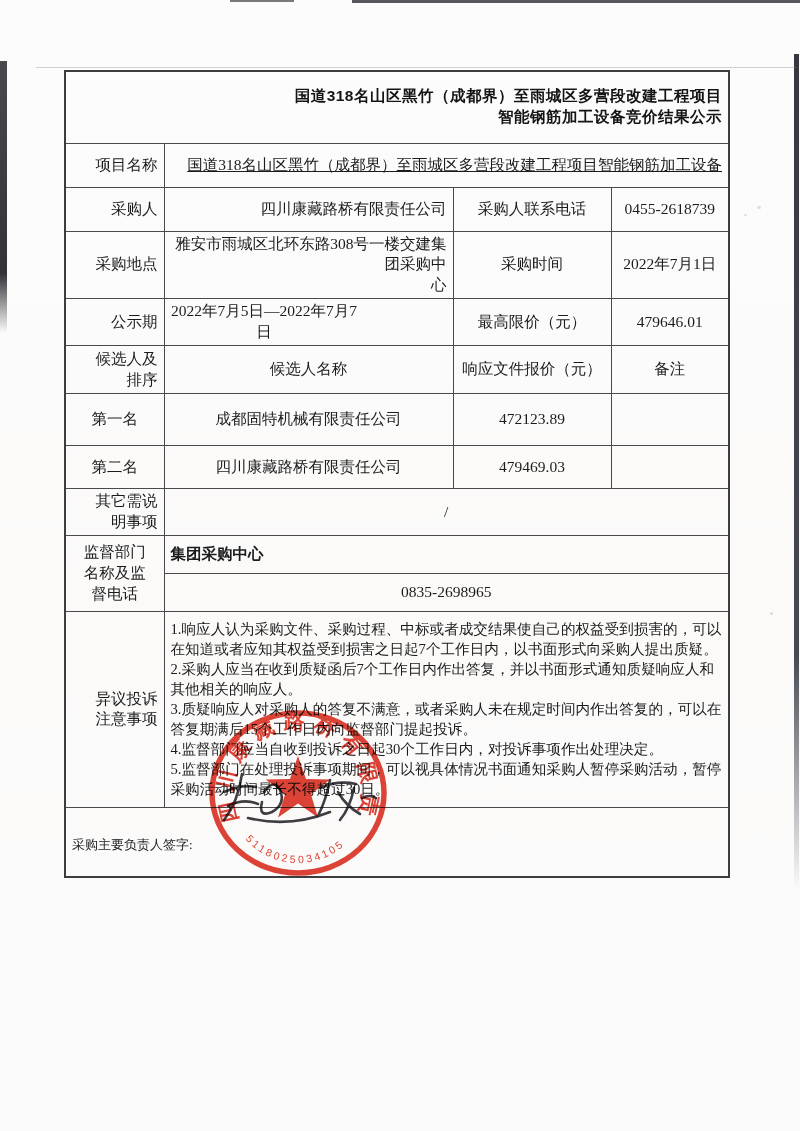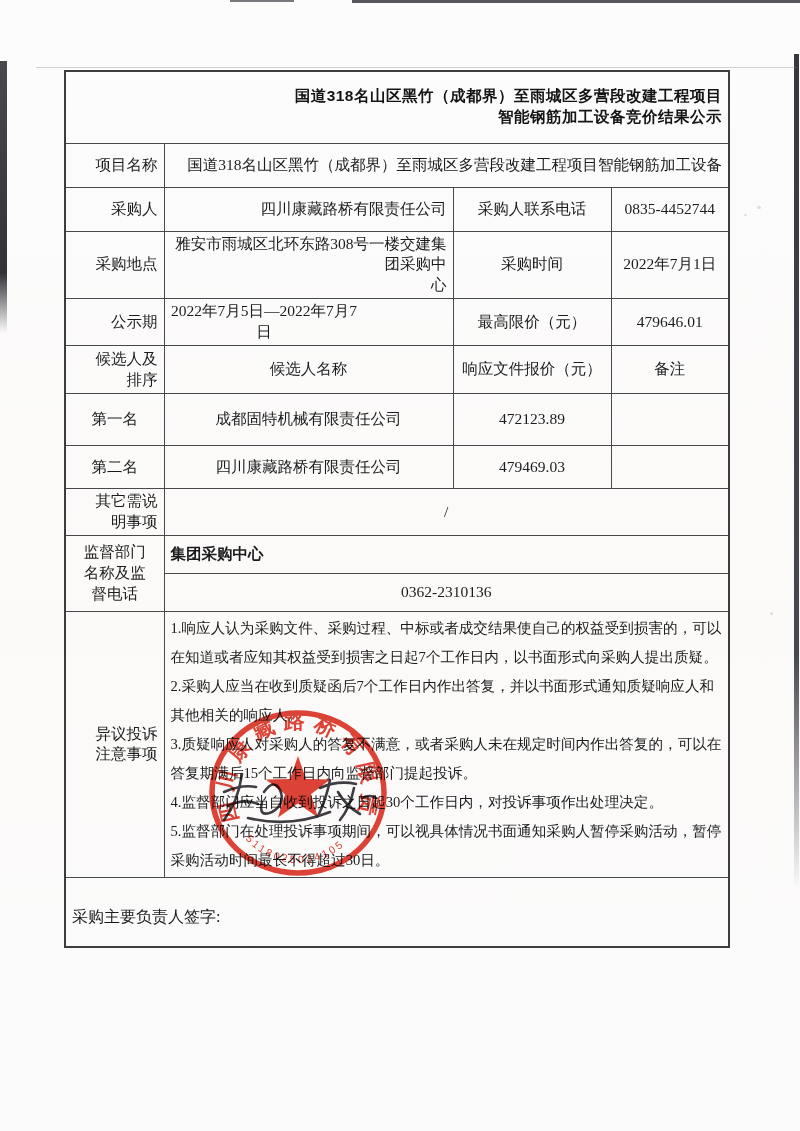--- a/index.html
+++ b/index.html
@@ -45,30 +45,30 @@
   .h-purchaser{height:44px;padding-left:12px;}
   .h-location{height:46px;}
   .h-publicity{height:37px;}
   .h-header{height:48px;padding-left:29px;}
   .h-first{height:52px;}
   .h-second{height:43px;}
   .h-other{height:37px;}
   .h-sup{height:38px;margin-left:28px;}
   .h-objection{height:196px;}
   .h-sign{height:70px;}
-  .project-value{white-space:nowrap;font-size:15px;}
+  .project-value{white-space:nowrap;font-size:15px;text-decoration:underline;}
   .loc-value{white-space:pre-line;line-height:1.3;margin-left:26px;}
   .name-shift{text-align:center;padding-left:90px;margin-left:10px;}
   .other-slash{text-align:center;padding-right:300px;font-size:17px;}
   .sup-dept{padding-right:220px;font-weight:bold;}
   .sup-phone{text-align:center;padding-right:200px;}
   .objection-cell{vertical-align:middle;padding:4px 8px 4px 8px;}
-  .objection-cell .obj-item{font-size:14.6px;line-height:29px;text-align:left;}
+  .objection-cell .obj-item{font-size:14.6px;line-height:20px;text-align:left;}
   .sign-cell{position:relative;}
-  .sign-label{position:absolute;left:6px;top:28px;font-size:16px;}
+  .sign-label{position:absolute;left:6px;top:28px;font-size:13px;}
   
   .seal-wrap{position:absolute;left:203px;top:708px;width:190px;height:172px;
     mix-blend-mode:multiply;opacity:.92;z-index:5;}
   .sig-wrap{position:absolute;left:212px;top:758px;width:200px;height:80px;
     mix-blend-mode:multiply;z-index:6;}
   .seal-company-text{font-family:"Liberation Sans","DejaVu Sans",sans-serif;
     font-size:21px;font-weight:600;letter-spacing:8px;}
   .seal-number-text{font-family:"Liberation Sans","DejaVu Sans",sans-serif;
     font-size:10.5px;letter-spacing:2.8px;}
 </style>
@@ -103,21 +103,21 @@
 
   <tr class="h-project">
     <td class="c-label t-left">项目名称</td>
     <td colspan="3" class="t-left project-value">国道318名山区黑竹（成都界）至雨城区多营段改建工程项目智能钢筋加工设备</td>
   </tr>
 
   <tr class="h-purchaser">
     <td class="c-label t-left">采购人</td>
     <td class="t-left">四川康藏路桥有限责任公司</td>
     <td class="t-center">采购人联系电话</td>
-    <td class="t-center">0835-4452744</td>
+    <td class="t-center">0455-2618739</td>
   </tr>
 
   <tr class="h-location">
     <td class="c-label t-left">采购地点</td>
     <td class="t-left loc-value">雅安市雨城区北环东路308号一楼交建集团采购中
 心</td>
     <td class="t-center">采购时间</td>
     <td class="t-center">2022年7月1日</td>
   </tr>
 
@@ -156,21 +156,21 @@
     <td colspan="3" class="other-slash">/</td>
   </tr>
 
   <tr class="h-sup">
     <td rowspan="2" class="c-label t-center">监督部门
 名称及监
 督电话</td>
     <td colspan="3" class="sup-dept">集团采购中心</td>
   </tr>
   <tr class="h-sup">
-    <td colspan="3" class="sup-phone">0362-2310136</td>
+    <td colspan="3" class="sup-phone">0835-2698965</td>
   </tr>
 
   <tr class="h-objection">
     <td class="c-label t-left">异议投诉
 注意事项</td>
     <td colspan="3" class="objection-cell">
       <div class="obj-item">1.响应人认为采购文件、采购过程、中标或者成交结果使自己的权益受到损害的，可以在知道或者应知其权益受到损害之日起7个工作日内，以书面形式向采购人提出质疑。</div>
       <div class="obj-item">2.采购人应当在收到质疑函后7个工作日内作出答复，并以书面形式通知质疑响应人和其他相关的响应人。</div>
       <div class="obj-item">3.质疑响应人对采购人的答复不满意，或者采购人未在规定时间内作出答复的，可以在答复期满后15个工作日内向监督部门提起投诉。</div>
       <div class="obj-item">4.监督部门应当自收到投诉之日起30个工作日内，对投诉事项作出处理决定。</div>

